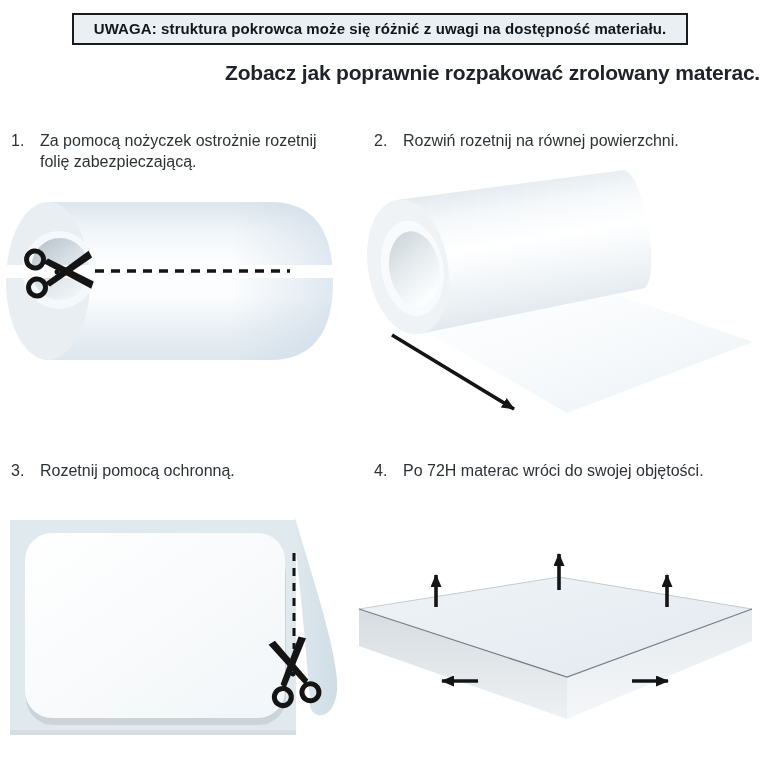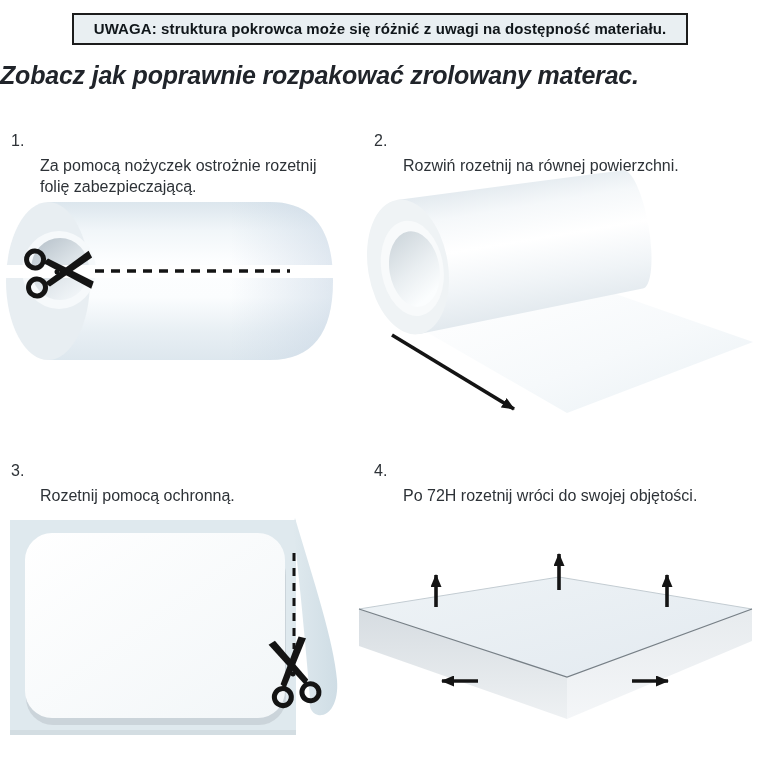--- a/index.html
+++ b/index.html
@@ -4,24 +4,24 @@
 <style>
   :root{
     --page-bg:#ffffff; --banner-bg:#e9eff2; --banner-border:#1c1c1c; --banner-text:#10161a;
     --title-text:#20242a; --step-text:#2d3237; --ink:#141414;
   }
   *{margin:0;padding:0;box-sizing:border-box;}
   body{background:#888;font-family:"Liberation Sans","DejaVu Sans",sans-serif;}
   .canvas{position:relative;width:760px;height:760px;margin:0 auto;background:var(--page-bg);overflow:hidden;}
   .banner{display:table;margin:13px auto 0;padding:5px 20px 6px;border:2px solid var(--banner-border);
     background:var(--banner-bg);color:var(--banner-text);font-size:15px;font-weight:bold;letter-spacing:.1px;}
-  .title{margin-top:16px;text-align:left;font-size:25px;font-weight:bold;color:var(--title-text);letter-spacing:-.2px;font-style:italic;}
+  .title{margin-top:16px;text-align:right;font-size:21px;font-weight:bold;color:var(--title-text);letter-spacing:-.2px;}
   .step-label{position:absolute;display:flex;color:var(--step-text);font-size:16px;line-height:1.33;}
   .step-num{width:29px;flex:0 0 29px;}
-  .step-text{flex:1;margin-top:25px;}
+  .step-text{flex:1;}
   #label-1{left:11px;top:130px;width:330px;}
   #label-2{left:374px;top:130px;width:386px;}
   #label-3{left:11px;top:460px;width:330px;}
   #label-4{left:374px;top:460px;width:386px;}
   .illus{position:absolute;color:var(--ink);}
   #illus-1{left:0;top:188px;}
   #illus-2{left:362px;top:166px;}
   #illus-3{left:2px;top:512px;}
   #illus-4{left:352px;top:532px;}
 </style>
@@ -43,21 +43,21 @@
   <div class="step-label" id="label-2">
     <span class="step-num">2.</span>
     <span class="step-text">Rozwiń rozetnij na równej powierzchni.</span>
   </div>
   <div class="step-label" id="label-3">
     <span class="step-num">3.</span>
     <span class="step-text">Rozetnij pomocą ochronną.</span>
   </div>
   <div class="step-label" id="label-4">
     <span class="step-num">4.</span>
-    <span class="step-text">Po 72H rozetnij wróci do swojej objętości.</span>
+    <span class="step-text">Po 72H materac wróci do swojej objętości.</span>
   </div>
 
   <svg class="illus" id="illus-1" width="340" height="198" viewBox="0 0 340 198">
     <defs>
       <linearGradient id="body1" x1="0" y1="0" x2="0" y2="1">
         <stop offset="0" stop-color="#dce6ed"></stop>
           <stop offset=".18" stop-color="#f1f6f9"></stop>
         <stop offset=".38" stop-color="#fdfeff"></stop>
           <stop offset=".6" stop-color="#fbfdfe"></stop>
         <stop offset=".82" stop-color="#e8eff4"></stop>

